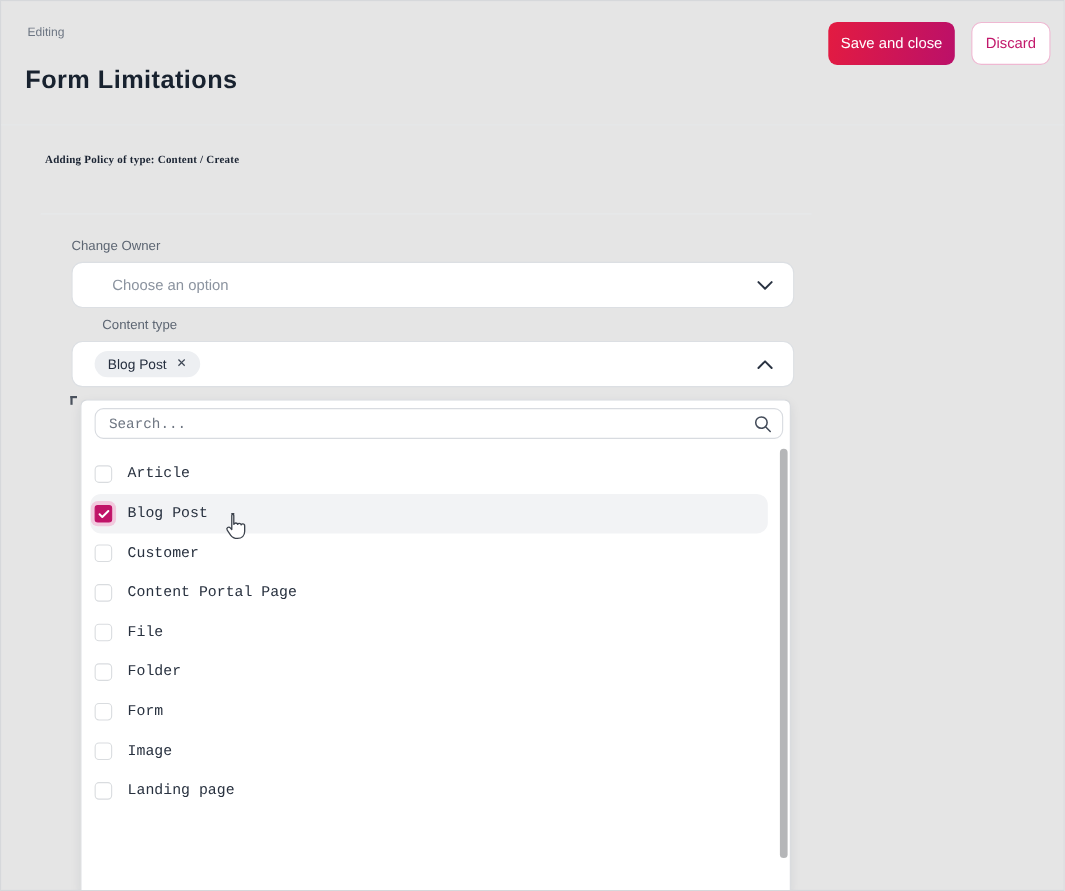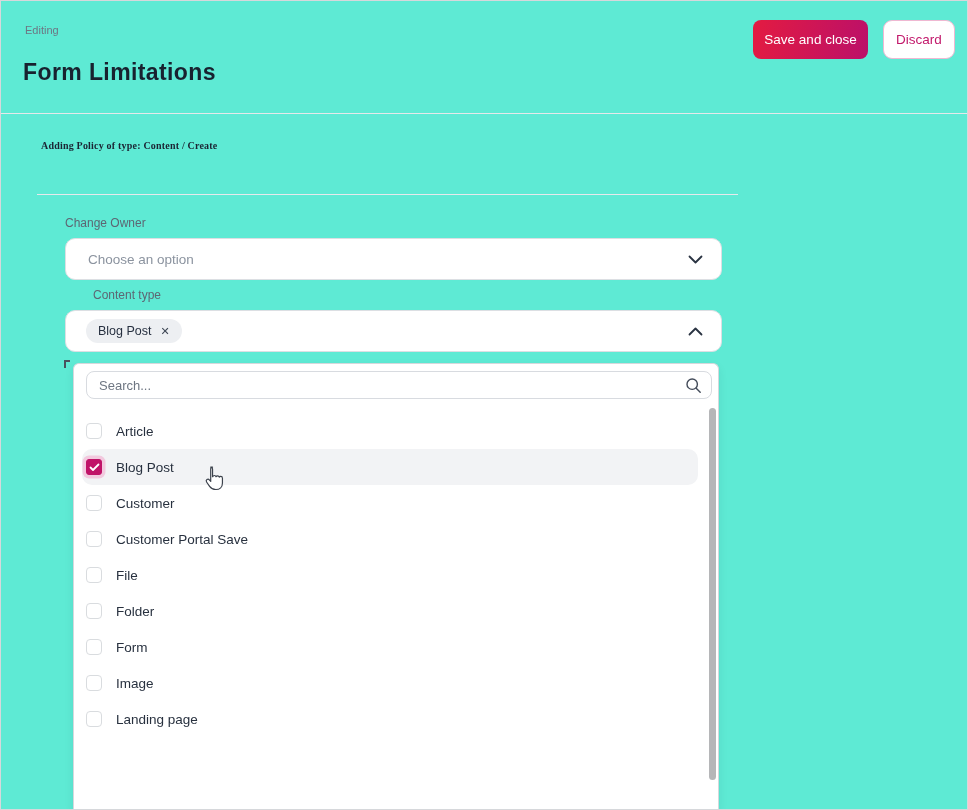--- a/index.html
+++ b/index.html
@@ -1,17 +1,17 @@
 <!DOCTYPE html>
 <html style="--accent: #c2186b; --save-start: #e31b41; --save-end: #bb1069; --check: #c01368; --check-halo: #f2c9de; --row-highlight: #f2f3f5; --title-text: #18222f; --scroll-thumb: #b5b6b8;"><head>
 <meta charset="utf-8">
 <style>
   html,body{margin:0;padding:0;background:#fff;}
   body{width:968px;height:810px;font-family:"Liberation Sans",sans-serif;-webkit-font-smoothing:antialiased;}
-  .screen{position:relative;width:966px;height:808px;border:1px solid #d6d8db;background:#5eead4;overflow:hidden;}
+  .screen{position:relative;width:966px;height:808px;border:1px solid #d6d8db;background:#e5e5e5;overflow:hidden;}
 
   
   .breadcrumb{position:absolute;left:24px;top:23px;font-size:11px;color:#6d7683;}
   .page-title{position:absolute;left:22px;top:58px;margin:0;font-size:23px;font-weight:bold;color:var(--title-text);letter-spacing:.4px;}
   .btn-save{position:absolute;left:752px;top:19px;width:115px;height:39px;border:none;border-radius:8px;
             background:linear-gradient(100deg,var(--save-start),var(--save-end));color:#fff;font-size:13.5px;
             font-family:inherit;cursor:pointer;}
   .btn-discard{position:absolute;left:882px;top:19px;width:72px;height:39px;background:#fff;border:1px solid #efb8d2;
             border-radius:9px;color:var(--accent);font-size:13.5px;font-family:inherit;cursor:pointer;}
   .header-divider{position:absolute;left:0;top:112px;width:100%;height:1px;background:#e6e8ea;}
@@ -19,35 +19,35 @@
   
   .section-title{position:absolute;left:40px;top:139px;margin:0;font-size:10px;font-weight:bold;color:#1b2433;letter-spacing:.2px;font-family:Liberation Serif, serif;}
   .section-divider{position:absolute;left:36px;top:193px;width:701px;height:1px;background:#e7e9ec;}
   .field-label{position:absolute;font-size:12px;color:#5d6673;}
   .lbl-owner{left:64px;top:215px;}
   .lbl-type{left:64px;top:287px;margin-left:28px;}
   .select-box{position:absolute;left:64px;width:657px;height:42px;border:1px solid #dcdfe3;border-radius:10px;
               box-sizing:border-box;background:#fff;display:flex;align-items:center;cursor:pointer;}
   .sel-owner{top:237px;padding:0 18px 0 22px;justify-content:space-between;}
   .sel-type{top:309px;padding:0 18px 0 20px;}
-  .placeholder{font-size:13.5px;color:#8b939f;}
+  .placeholder{font-size:13.5px;color:#8b939f;margin-left:14px;}
   .chip{display:inline-flex;align-items:center;gap:9px;background:#edeff2;border-radius:14px;padding:5px 12px;
         font-size:12.5px;color:#273040;cursor:pointer;}
   .chip-x{font-size:11px;color:#3d4654;line-height:1;cursor:pointer;}
   .sel-type .chev{margin-left:auto;}
   .chev{flex:none;}
 
   
   .fragment{position:absolute;left:63px;top:359px;width:6px;height:8px;}
   .fragment .v{position:absolute;left:0;top:0;width:2px;height:8px;background:#4a515d;}
   .fragment .h{position:absolute;left:0;top:0;width:6px;height:2px;background:#4a515d;}
 
   
   .dropdown{position:absolute;left:72px;top:362px;width:646px;height:447px;background:#fff;border:1px solid #d5d8dc;
-            border-bottom:none;border-radius:6px 6px 0 0;box-shadow:0 4px 10px rgba(30,40,60,.08);box-sizing:border-box;}
+            border-bottom:none;border-radius:6px 6px 0 0;box-shadow:0 4px 10px rgba(30,40,60,.08);box-sizing:border-box;font-family:Liberation Mono, monospace;}
   .search-wrap{position:absolute;left:12px;top:7px;width:626px;height:28px;border:1px solid #d8dbe0;border-radius:8px;
                box-sizing:border-box;background:#fff;}
   .search-wrap input{width:100%;height:100%;border:none;outline:none;background:transparent;padding:0 34px 0 12px;
                font-size:13px;color:#333b48;font-family:inherit;box-sizing:border-box;}
   .search-wrap input::placeholder{color:#6e7682;}
   .search-icon{position:absolute;right:9px;top:5px;}
 
   .options{position:absolute;left:0;top:49px;width:100%;}
   .option-row{height:36px;margin:0 20px 0 8px;padding-left:4px;border-radius:10px;display:flex;align-items:center;
               gap:14px;cursor:pointer;box-sizing:border-box;}
@@ -128,21 +128,21 @@
         <div class="option-row">
     <span class="checkbox">
       
     </span>
     <span class="option-label">Customer</span>
   </div>
         <div class="option-row">
     <span class="checkbox">
       
     </span>
-    <span class="option-label">Customer Portal Save</span>
+    <span class="option-label">Content Portal Page</span>
   </div>
         <div class="option-row">
     <span class="checkbox">
       
     </span>
     <span class="option-label">File</span>
   </div>
         <div class="option-row">
     <span class="checkbox">
       

